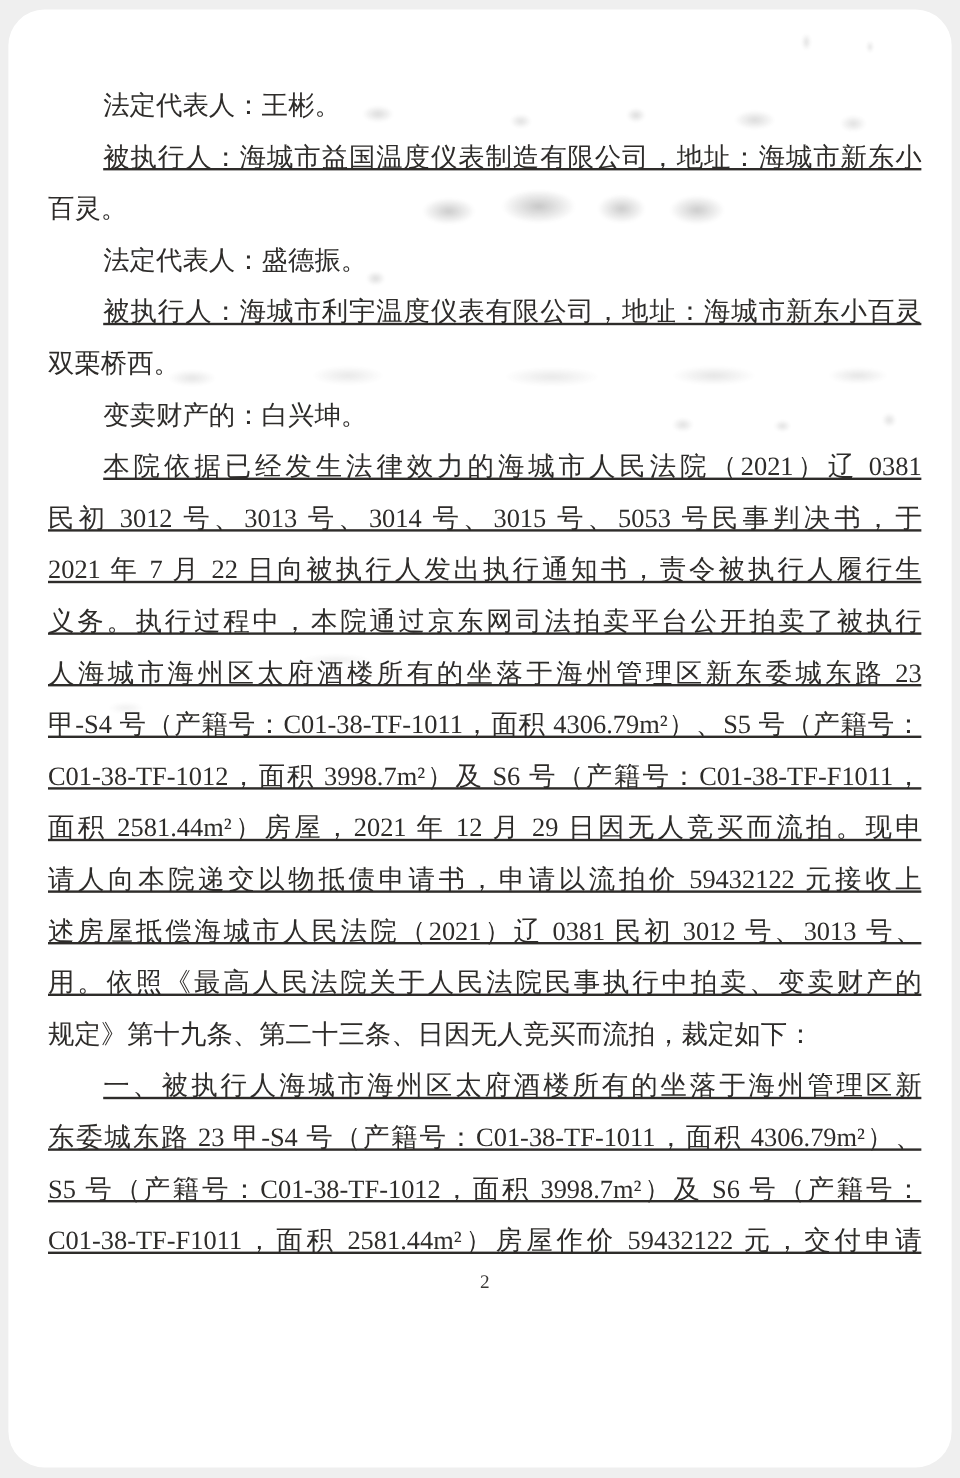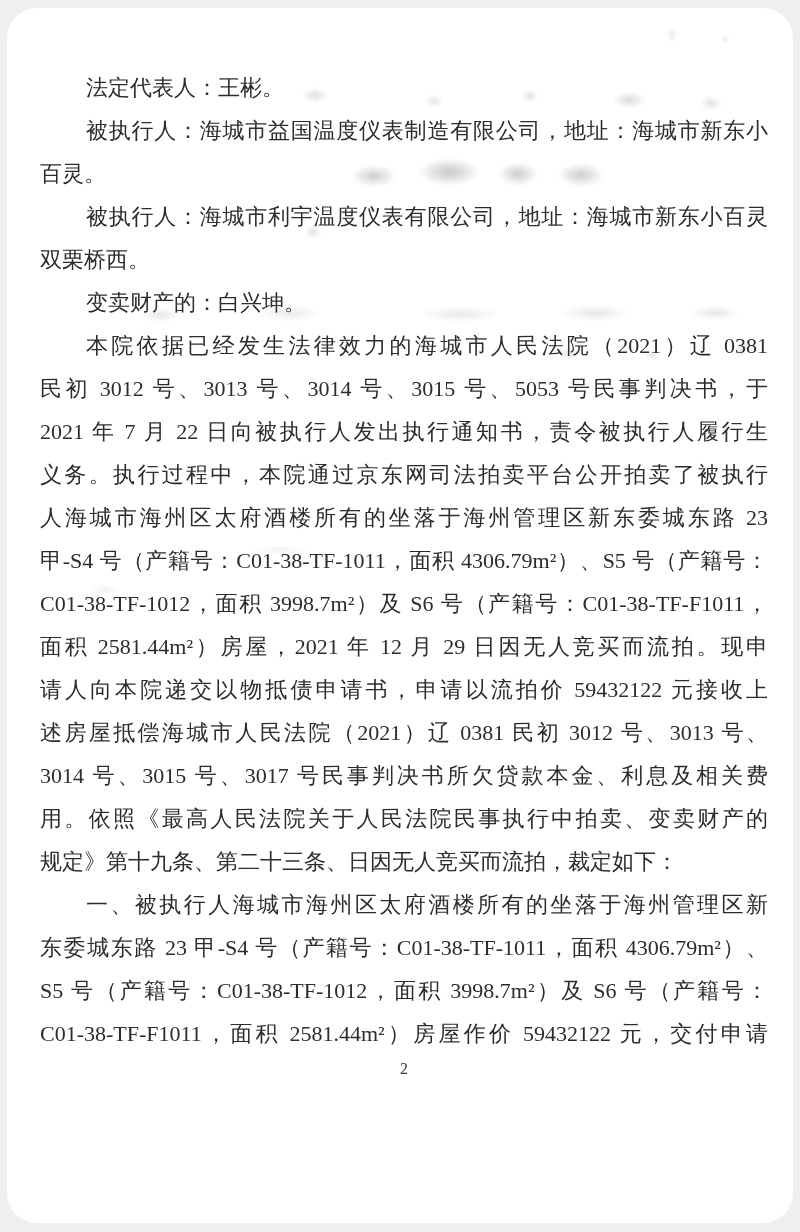--- a/index.html
+++ b/index.html
@@ -32,20 +32,21 @@
     letter-spacing:0px;
     white-space:nowrap;
   }
   .indent{ text-indent:46px; }
   .fill{
     white-space:normal;
     text-align:justify;
     text-align-last:justify;
     overflow:hidden;
     height:43px;
+    text-decoration:underline;
   }
   .page-number{
     margin-top:2px;
     text-align:center;
     text-align-last:center;
     font-size:16px;
     line-height:24px;
     color:#3a3836;
     letter-spacing:0;
   }
@@ -58,34 +59,34 @@
   }
 </style>
 </head>
 <body>
 
 <div class="page">
   <div class="content">
     <div class="line indent">法定代表人：王彬。</div>
     <div class="line indent fill">被执行人：海城市益国温度仪表制造有限公司，地址：海城市新东小</div>
     <div class="line">百灵。</div>
+    <div class="line indent">法定代表人：盛德振。</div>
     <div class="line indent fill">被执行人：海城市利宇温度仪表有限公司，地址：海城市新东小百灵</div>
     <div class="line">双栗桥西。</div>
     <div class="line indent">变卖财产的：白兴坤。</div>
     <div class="line indent fill">本院依据已经发生法律效力的海城市人民法院（2021）辽 0381</div>
     <div class="line fill">民初 3012 号、3013 号、3014 号、3015 号、5053 号民事判决书，于</div>
     <div class="line fill">2021 年 7 月 22 日向被执行人发出执行通知书，责令被执行人履行生</div>
     <div class="line fill">义务。执行过程中，本院通过京东网司法拍卖平台公开拍卖了被执行</div>
     <div class="line fill">人海城市海州区太府酒楼所有的坐落于海州管理区新东委城东路 23</div>
     <div class="line fill">甲-S4 号（产籍号：C01-38-TF-1011，面积 4306.79m²）、S5 号（产籍号：</div>
     <div class="line fill">C01-38-TF-1012，面积 3998.7m²）及 S6 号（产籍号：C01-38-TF-F1011，</div>
     <div class="line fill">面积 2581.44m²）房屋，2021 年 12 月 29 日因无人竞买而流拍。现申</div>
     <div class="line fill">请人向本院递交以物抵债申请书，申请以流拍价 59432122 元接收上</div>
     <div class="line fill">述房屋抵偿海城市人民法院（2021）辽 0381 民初 3012 号、3013 号、</div>
-    <div class="line fill">3014 号、3015 号、3017 号民事判决书所欠贷款本金、利息及相关费</div>
     <div class="line fill">用。依照《最高人民法院关于人民法院民事执行中拍卖、变卖财产的</div>
     <div class="line">规定》第十九条、第二十三条、日因无人竞买而流拍，裁定如下：</div>
     <div class="line indent fill">一、被执行人海城市海州区太府酒楼所有的坐落于海州管理区新</div>
     <div class="line fill">东委城东路 23 甲-S4 号（产籍号：C01-38-TF-1011，面积 4306.79m²）、</div>
     <div class="line fill">S5 号（产籍号：C01-38-TF-1012，面积 3998.7m²）及 S6 号（产籍号：</div>
     <div class="line fill">C01-38-TF-F1011，面积 2581.44m²）房屋作价 59432122 元，交付申请</div>
     <div class="page-number">2</div>
   </div>
 </div>
 

